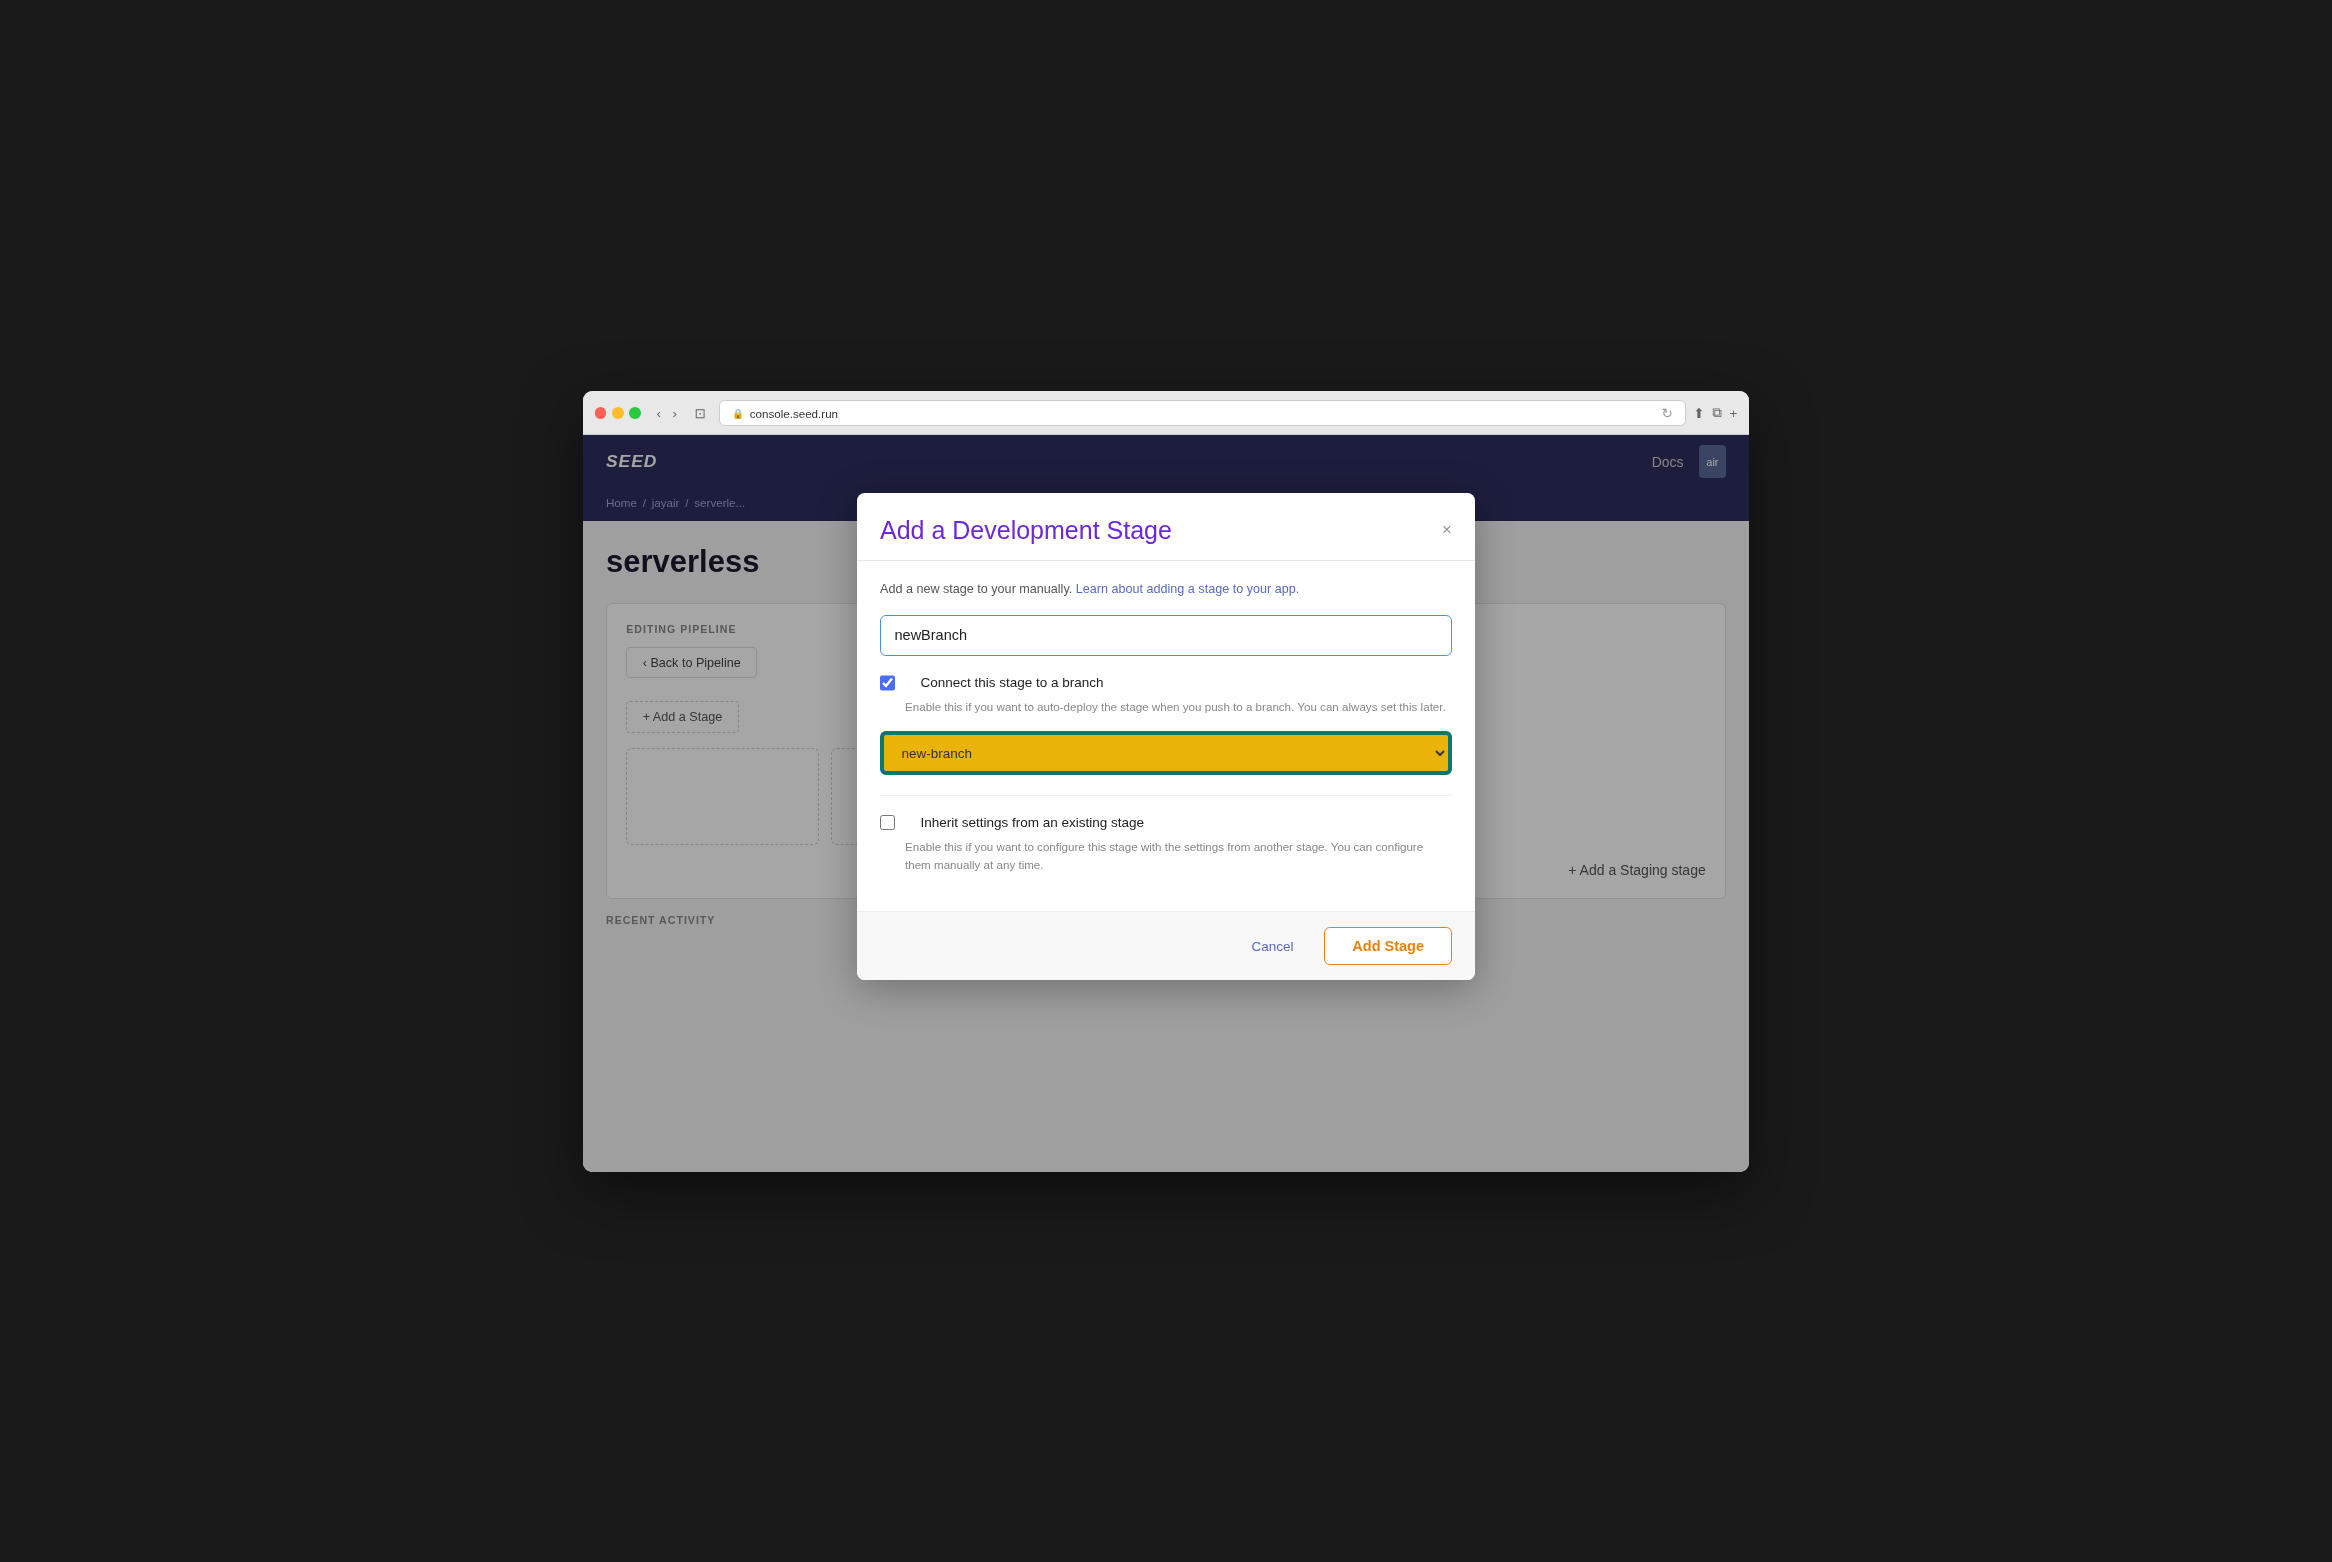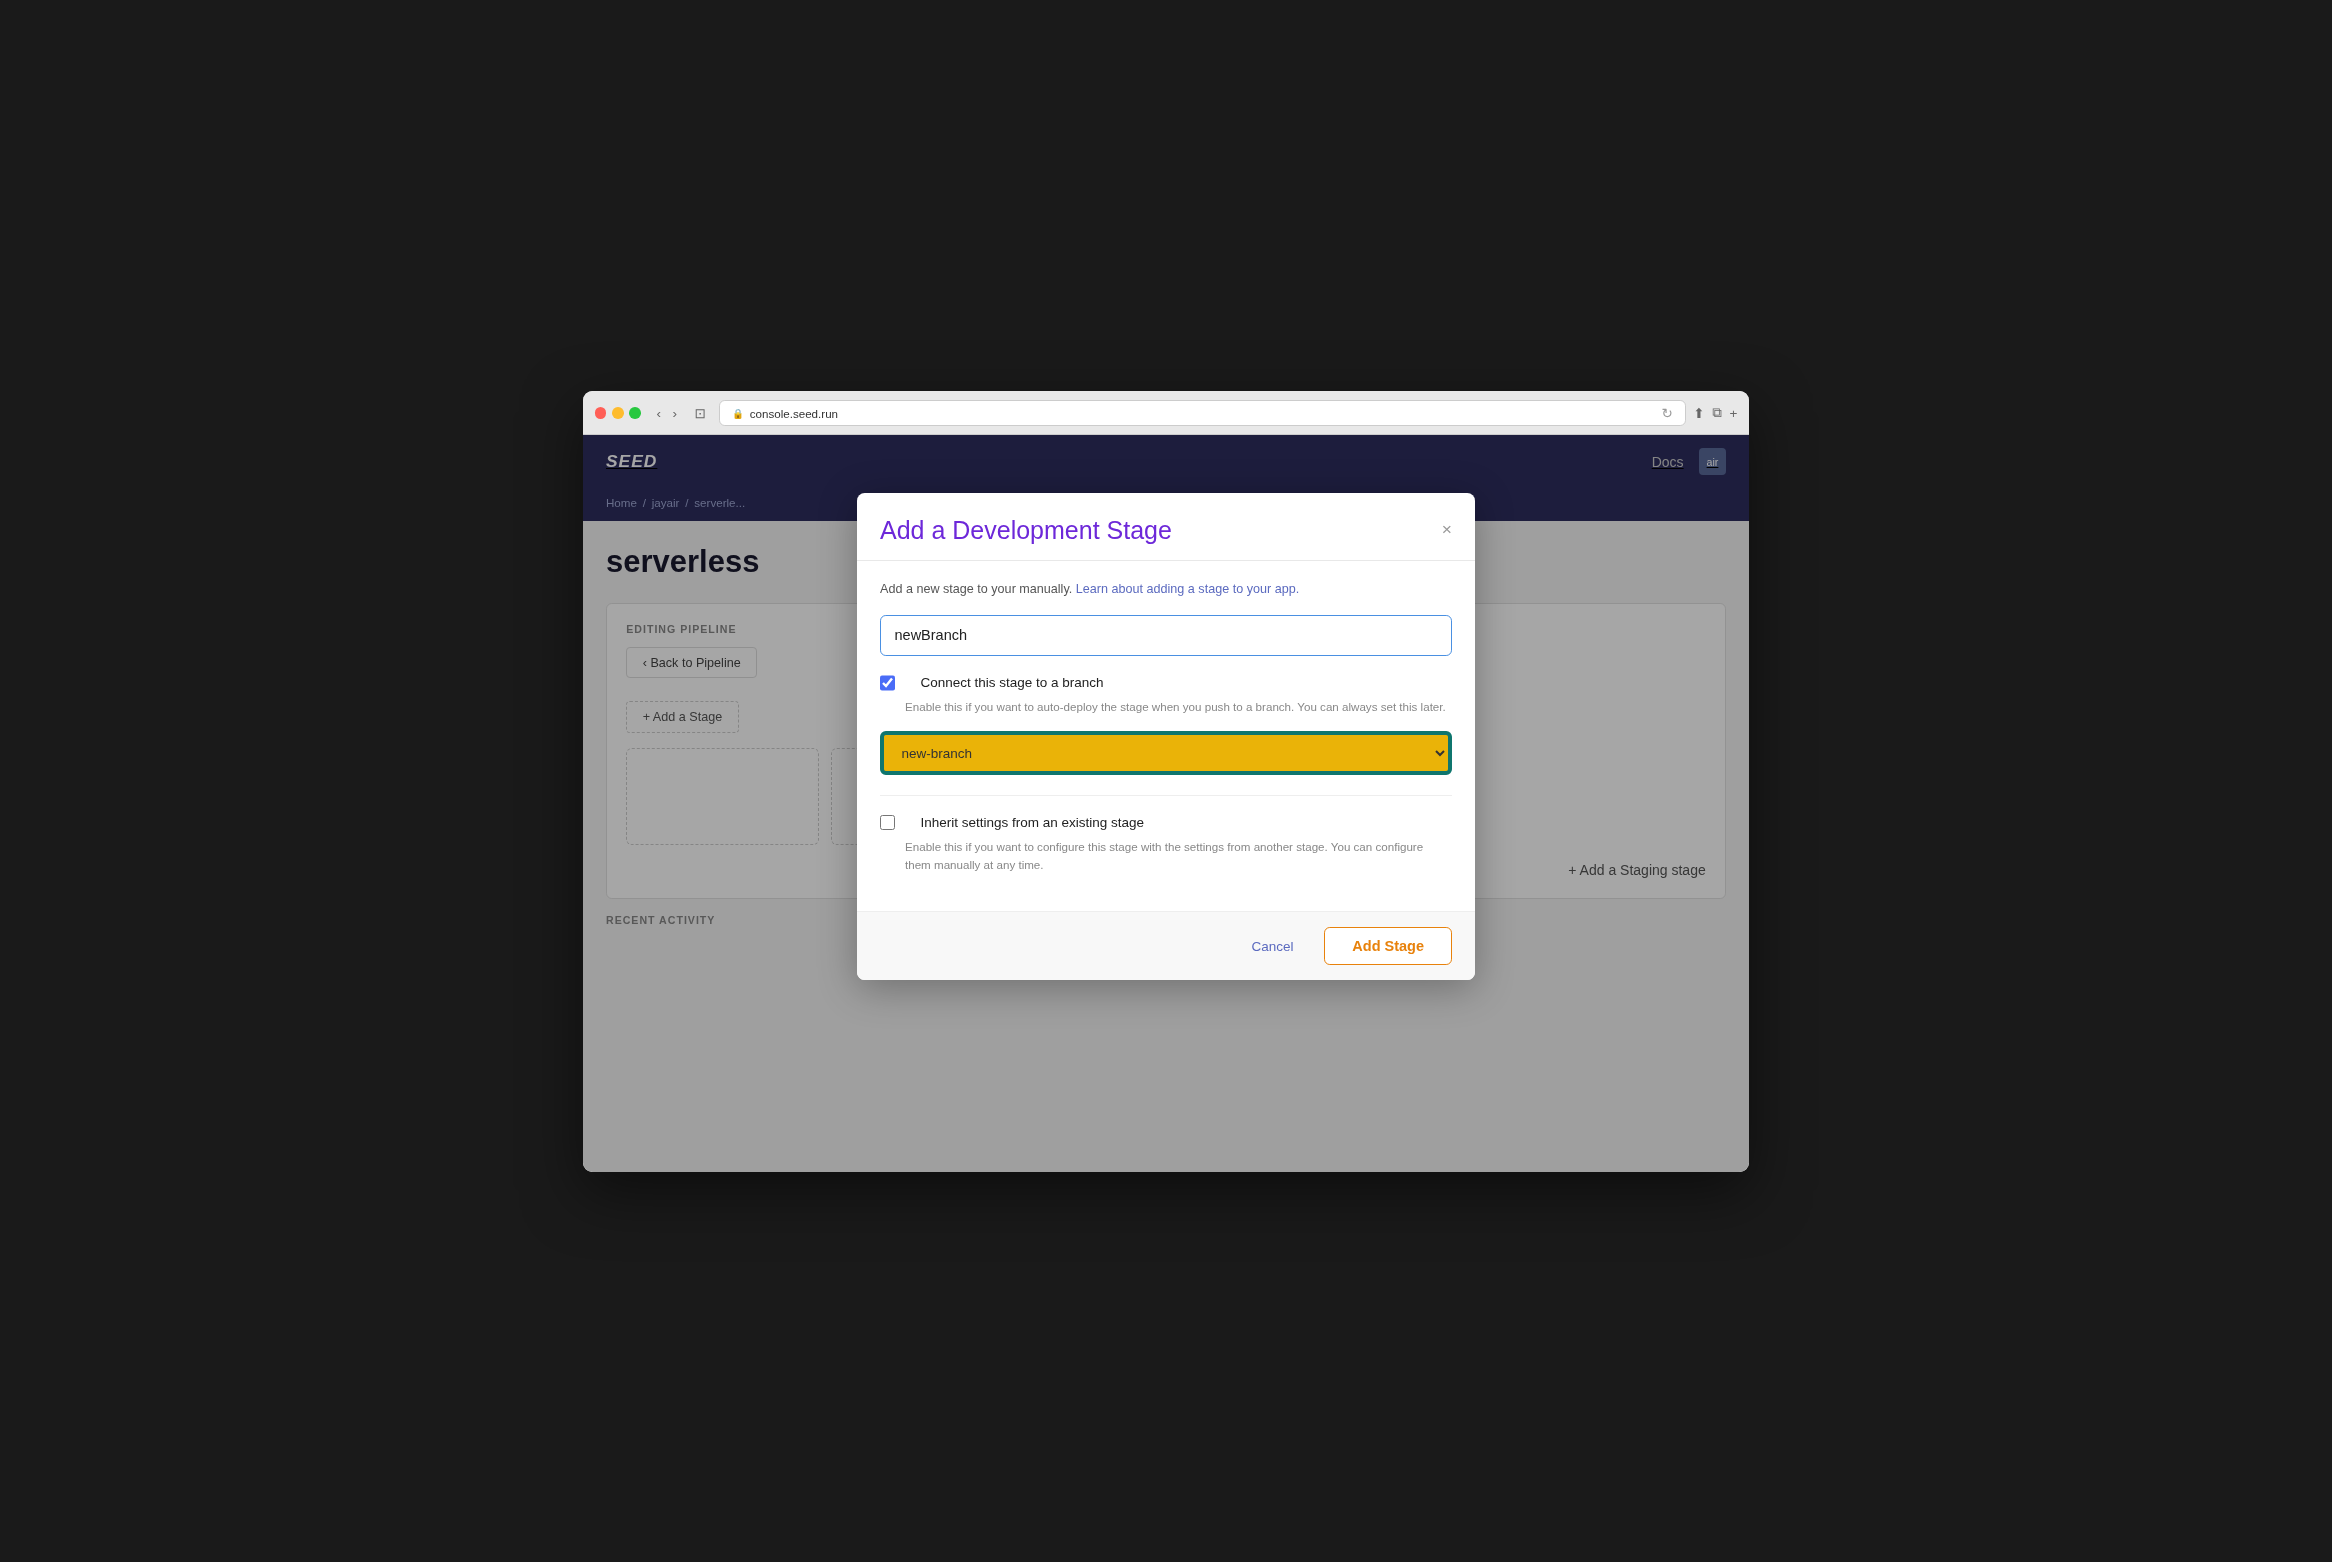--- a/index.html
+++ b/index.html
@@ -116,21 +116,20 @@
     }
 
     
     .app-header {
       background: #2d2d5e;
       padding: 0 23px;
       height: 54px;
       display: flex;
       align-items: center;
       justify-content: space-between;
-      text-decoration: underline;
     }
 
     .app-logo {
       color: white;
       font-weight: 800;
       font-size: 17.4px;
       font-style: italic;
       letter-spacing: 1px;
     }
 
@@ -141,21 +140,21 @@
     }
 
     .docs-link {
       color: #ccc;
       font-size: 14px;
       text-decoration: none;
     }
 
     .user-avatar {
       width: 27px;
-      height: 27px;
+      height: 33px;
       background: #5a6a9a;
       border-radius: 3.9px;
       display: flex;
       align-items: center;
       justify-content: center;
       color: white;
       font-size: 10.6px;
     }
 
     

